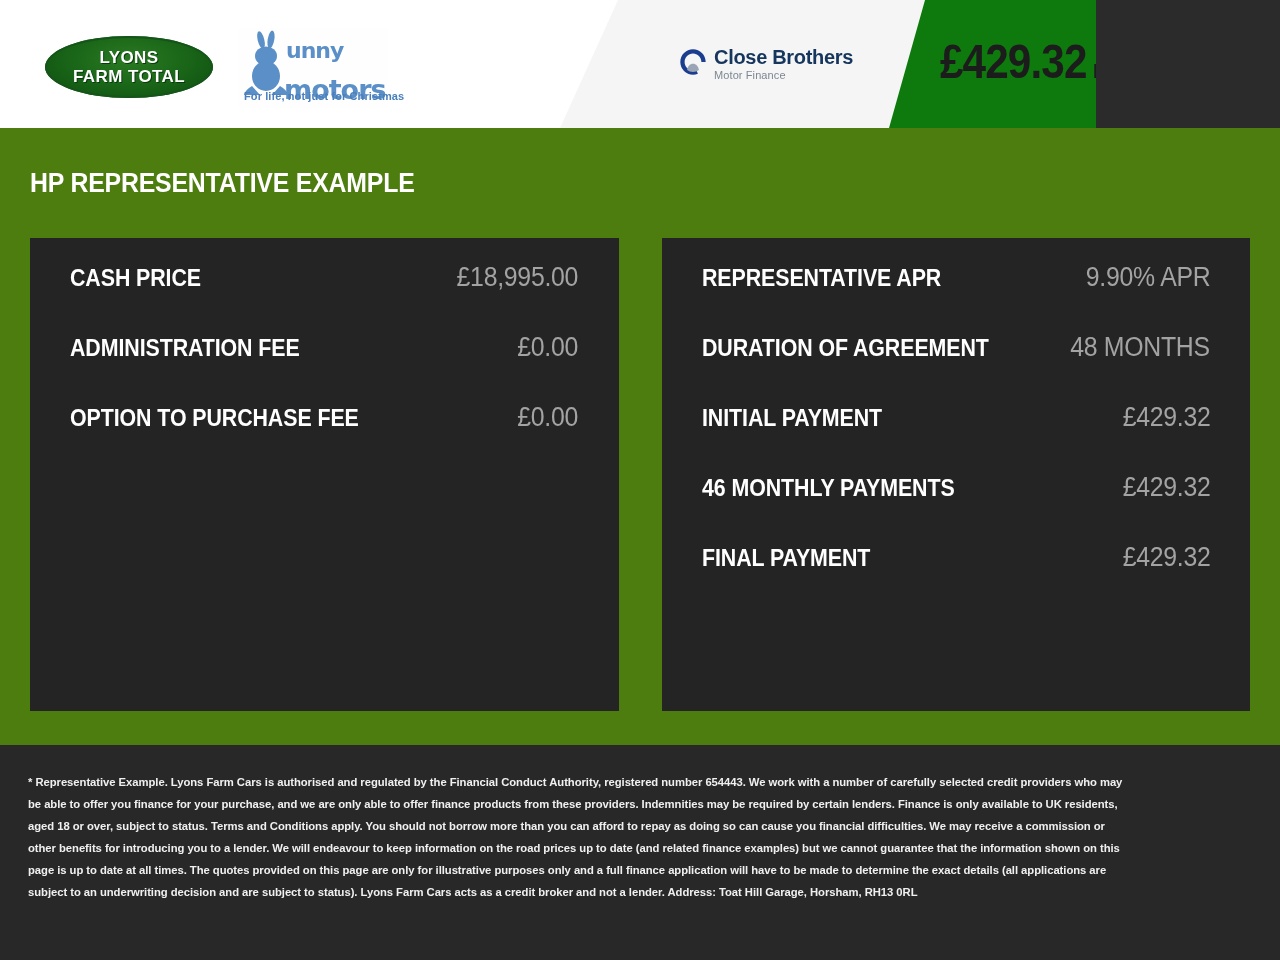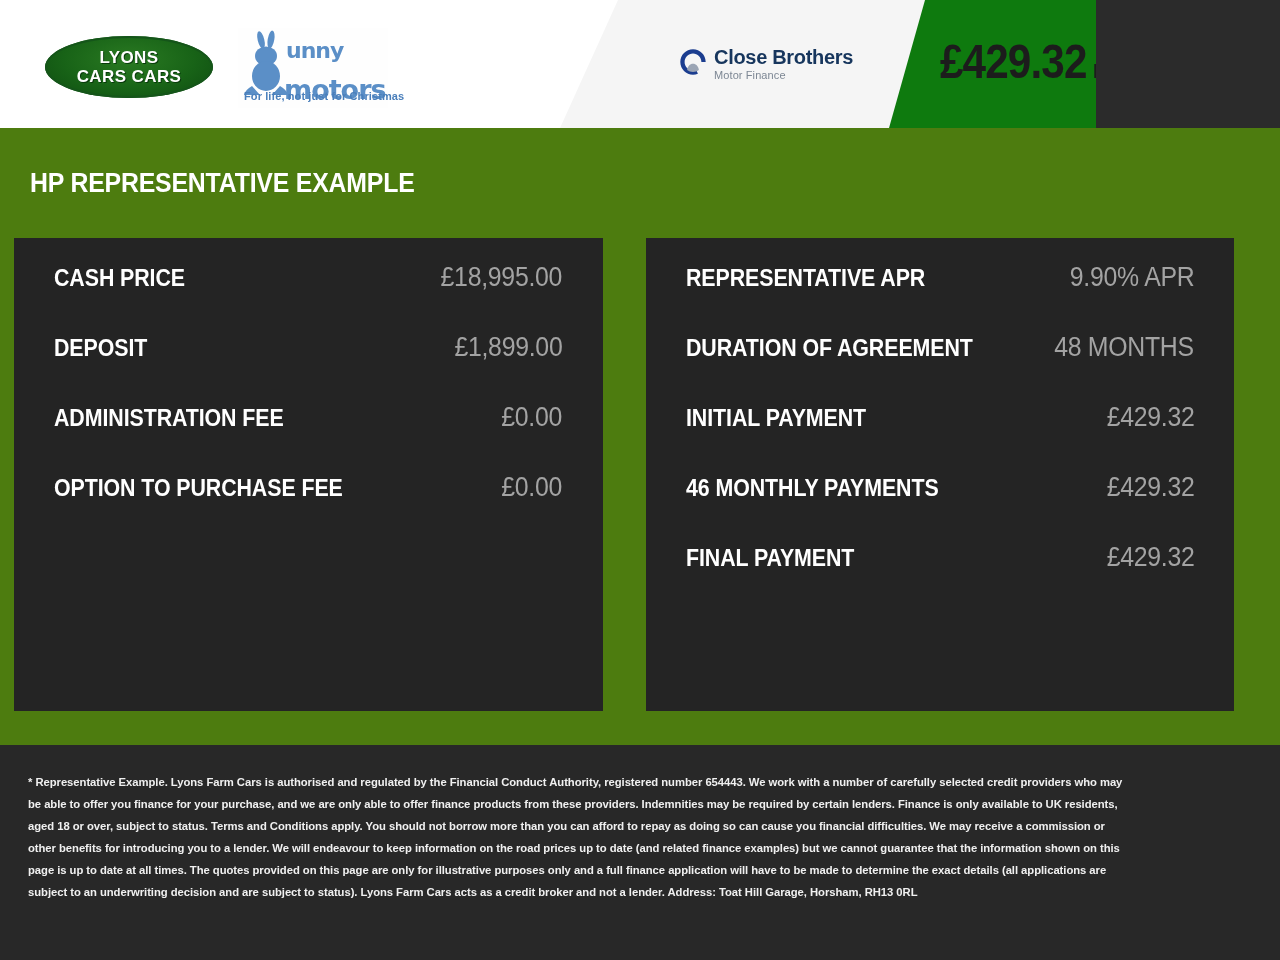--- a/index.html
+++ b/index.html
@@ -197,21 +197,21 @@
     font-family: "Liberation Sans", sans-serif;
     font-weight: bold;
     font-size: 27px;
     letter-spacing: -0.2px;
     transform: scaleX(0.92);
     transform-origin: left center;
   }
 
   .panels {
     position: absolute;
-    left: 14px;
+    left: 30px;
     top: 110px;
     width: 1220px;
     display: flex;
     gap: 43px;
   }
 
   .panel {
     flex: 1 1 0;
     background: #242424;
     padding: 24px 40px 24px 40px;
@@ -272,21 +272,21 @@
 <div class="page">
 
   <div class="header">
     <div class="header-wedge-light"></div>
     <div class="header-wedge-green"></div>
 
     <div class="logo-lyons">
       <div class="oval"></div>
       <div class="txt">
         <span>LYONS</span>
-        <span>CARS CARS</span>
+        <span>FARM TOTAL</span>
       </div>
     </div>
 
     <div class="logo-bunny">
       <svg class="bunny-svg" width="150" height="80" viewBox="0 0 150 80">
         <g fill="#5b8fc7">
           <ellipse cx="23" cy="12" rx="3.3" ry="9" transform="rotate(-14 23 12)"></ellipse>
           <ellipse cx="33" cy="11.5" rx="3.3" ry="9" transform="rotate(10 33 11.5)"></ellipse>
           <ellipse cx="28" cy="28" rx="11" ry="9.5"></ellipse>
           <ellipse cx="28" cy="48" rx="14" ry="15"></ellipse>
@@ -319,24 +319,20 @@
   <div class="main">
     <div class="page-title">HP REPRESENTATIVE EXAMPLE</div>
 
     <div class="panels">
       <div class="panel" id="left-panel">
           <div class="row">
             <span class="row-label">CASH PRICE</span>
             <span class="row-value">£18,995.00</span>
           </div>
           <div class="row">
-            <span class="row-label">DEPOSIT</span>
-            <span class="row-value">£1,899.00</span>
-          </div>
-          <div class="row">
             <span class="row-label">ADMINISTRATION FEE</span>
             <span class="row-value">£0.00</span>
           </div>
           <div class="row">
             <span class="row-label">OPTION TO PURCHASE FEE</span>
             <span class="row-value">£0.00</span>
           </div>
         </div>
       <div class="panel" id="right-panel">
           <div class="row">

